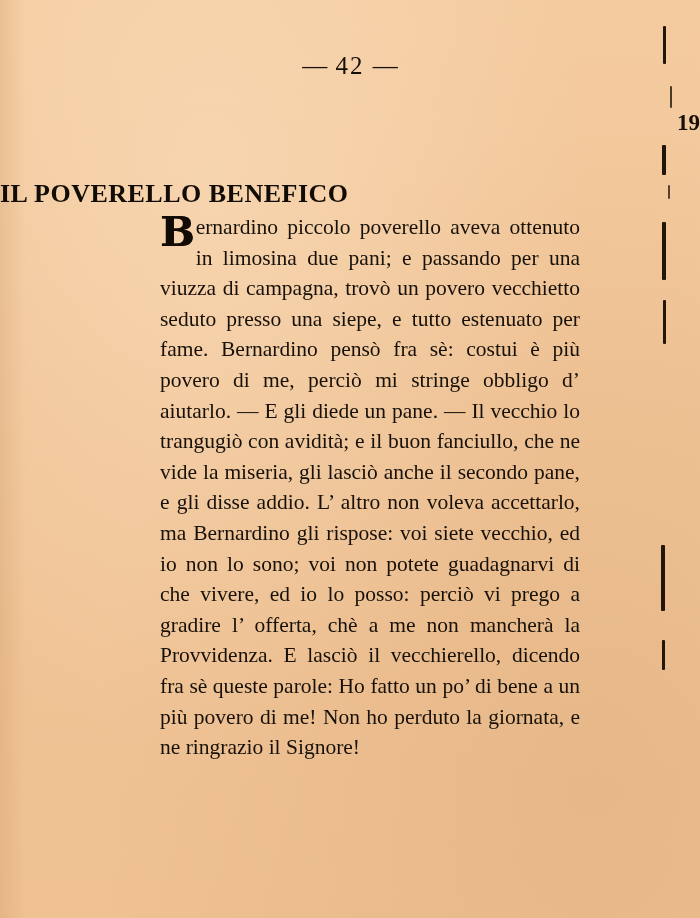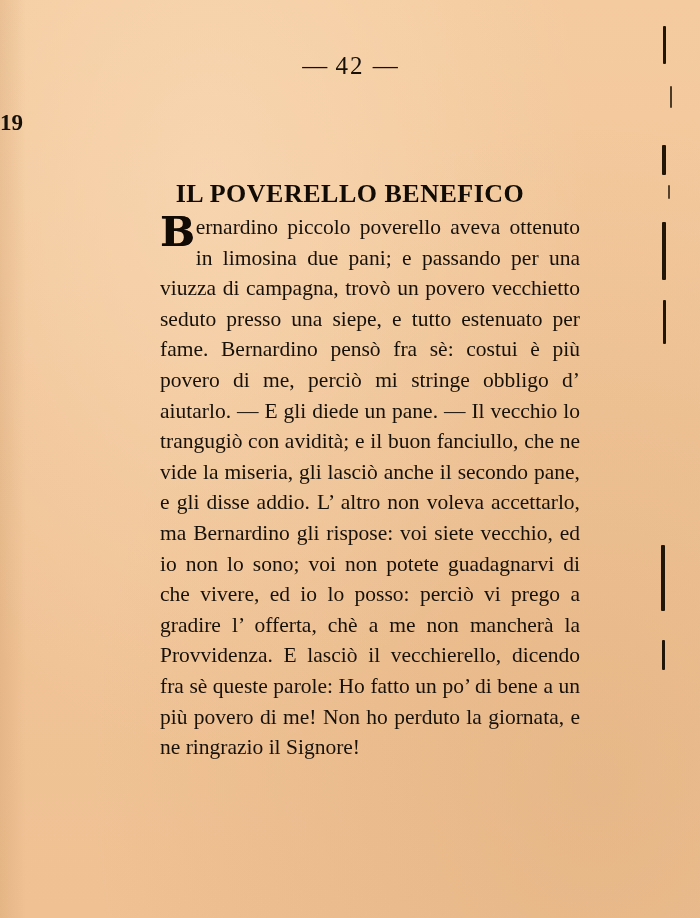--- a/index.html
+++ b/index.html
@@ -50,32 +50,31 @@
     letter-spacing: 2px;
     color: #171008;
   }
   .folio .dash { letter-spacing: 0; }
 
   .section-number {
     position: absolute;
     top: 110px;
     left: 0;
     width: 700px;
-    text-align: left;
+    text-align: right;
     font-size: 23px;
     font-weight: bold;
     color: #15100a;
   }
 
   .title {
     position: absolute;
     top: 162px;
     left: 0;
     width: 700px;
-    text-align: center;
     font-size: 26px;
     font-weight: bold;
     letter-spacing: 0.5px;
     color: #120c06;
     font-family: "Liberation Serif", serif;
   }
 
   .body-text {
     position: absolute;
     top: 212px;

